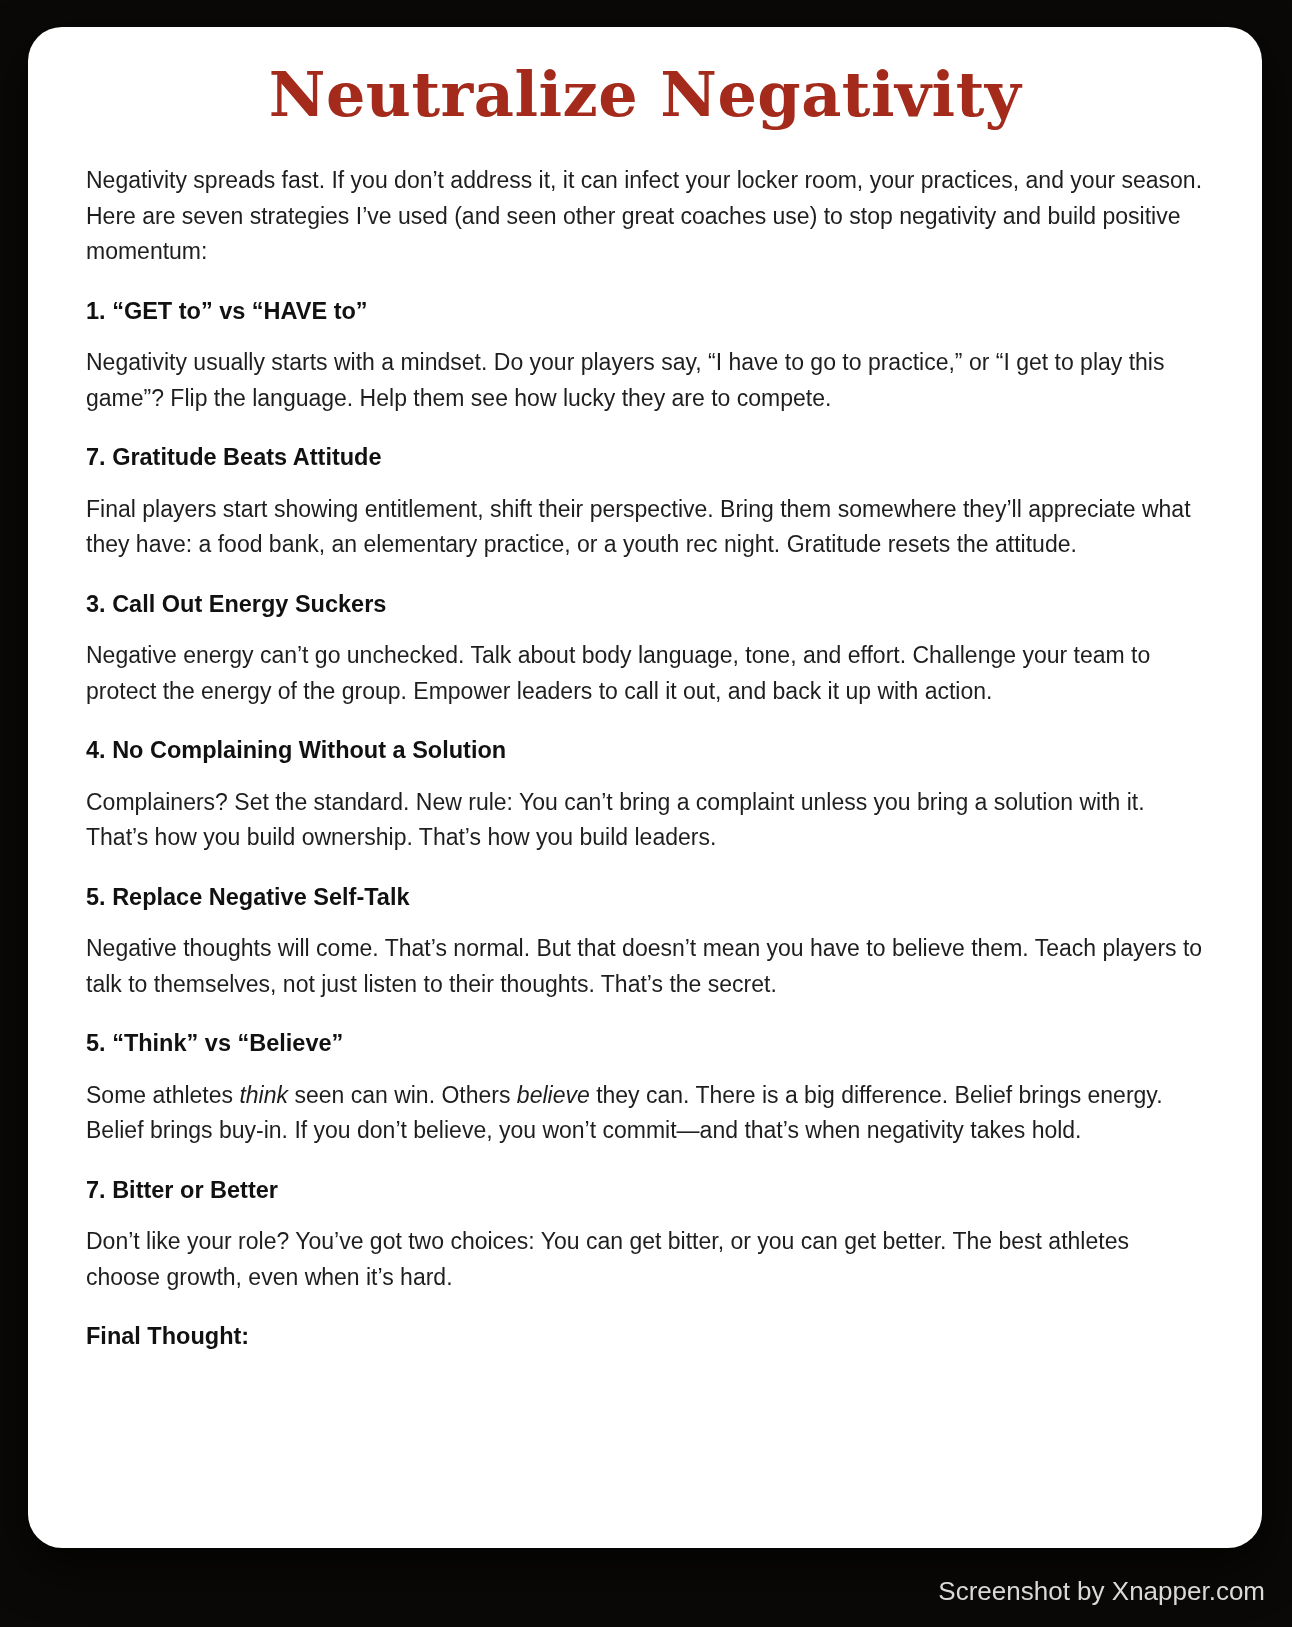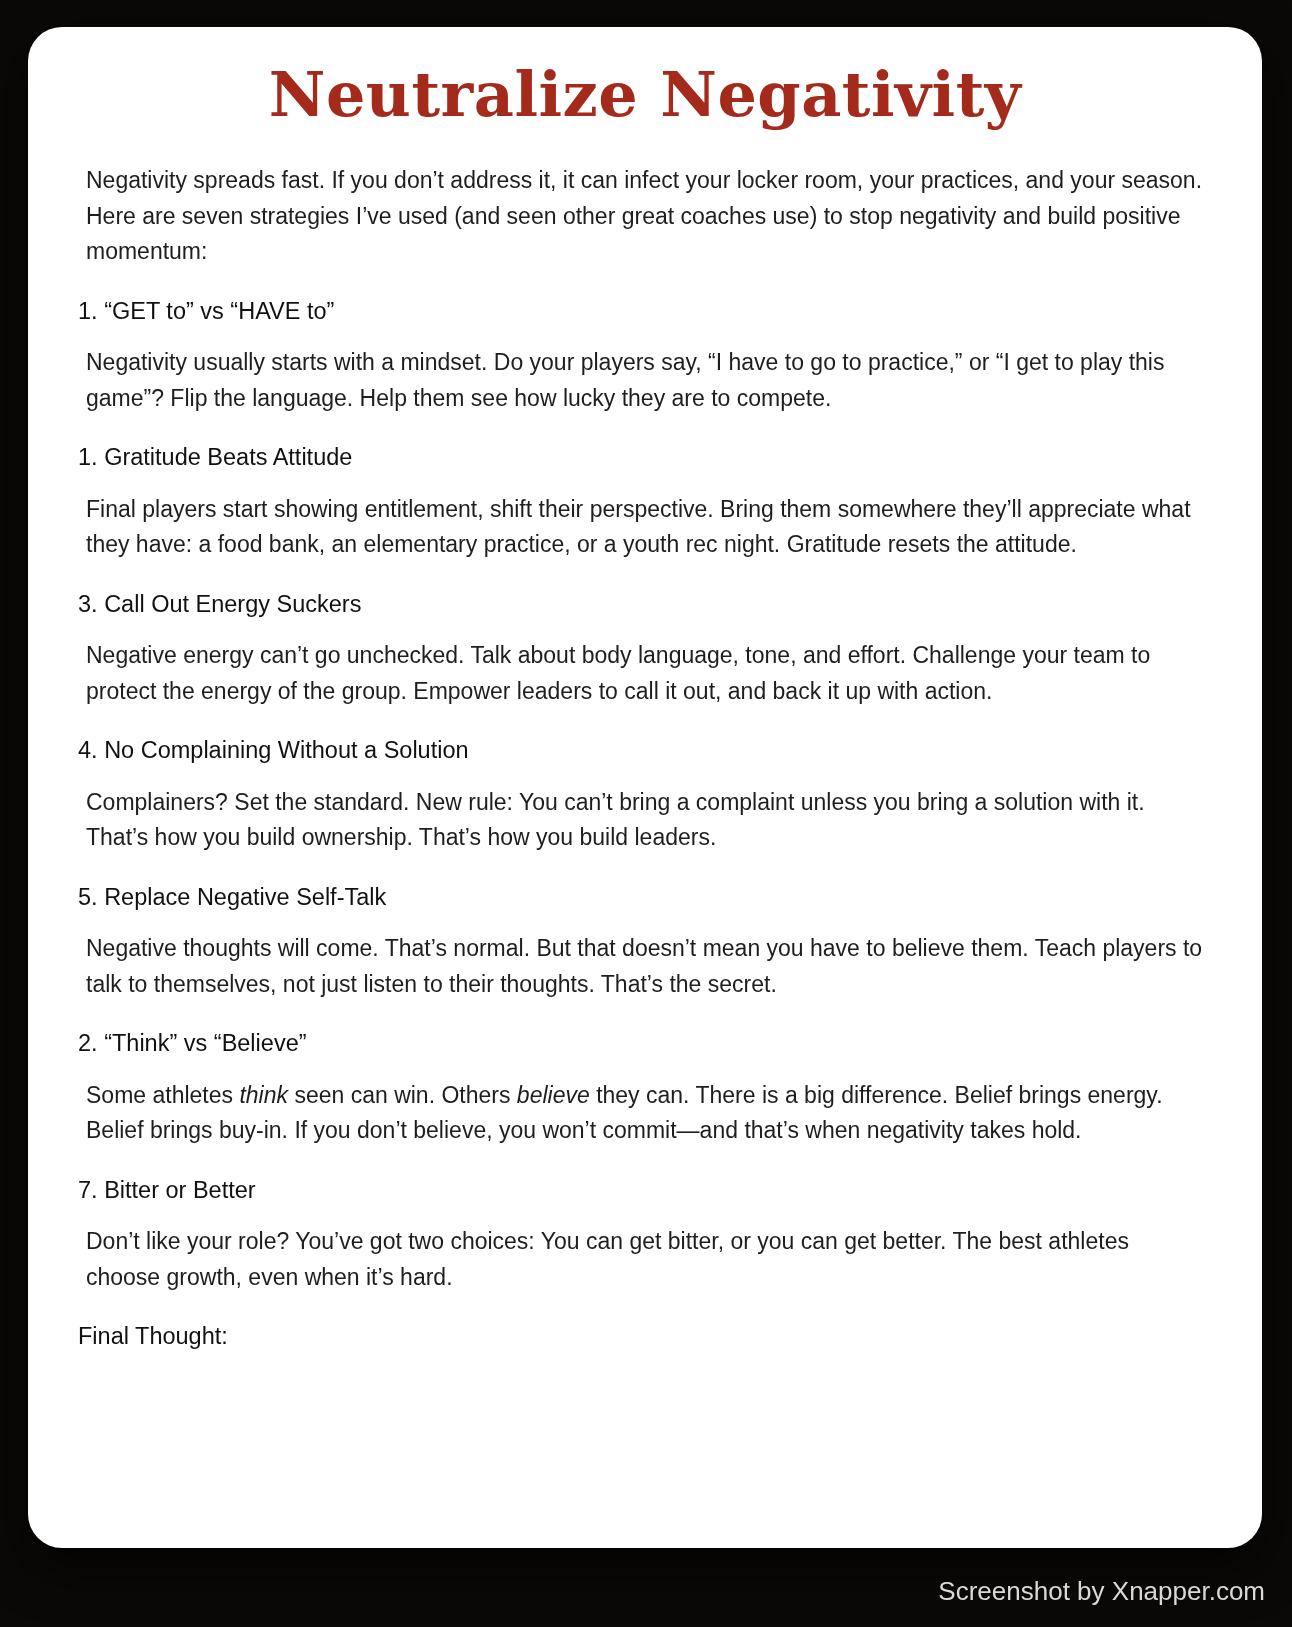--- a/index.html
+++ b/index.html
@@ -40,23 +40,23 @@
   .intro {
     margin: 34px 0 0 16px;
     font-size: 23px;
     line-height: 35.5px;
     color: var(--text, #1e1e1e);
   }
   .section {
     margin-top: 24px;
   }
   .section-heading {
-    margin: 8px;
+    margin: 16px;
     font-size: 23.5px;
-    font-weight: normal;
+    font-weight: bold;
     line-height: 35.5px;
     color: var(--heading, #111111);
   }
   .section-body {
     margin: 16px;
     font-size: 23px;
     line-height: 35.5px;
     color: var(--text, #1e1e1e);
   }
   .section-body em {
@@ -76,41 +76,41 @@
 <div class="card">
   <h1 class="title">Neutralize Negativity</h1>
   <p class="intro">Negativity spreads fast. If you don’t address it, it can infect your locker room, your practices, and your season. Here are seven strategies I’ve used (and seen other great coaches use) to stop negativity and build positive momentum:</p>
   <div>
   <section class="section">
     <h2 class="section-heading">1. “GET to” vs “HAVE to”</h2>
     <p class="section-body"><span>Negativity usually starts with a mindset. Do your players say, “I have to go to practice,” or “I get to play this game”? Flip the language. Help them see how lucky they are to compete.</span></p>
   </section>
 
   <section class="section">
-    <h2 class="section-heading">1. Gratitude Beats Attitude</h2>
+    <h2 class="section-heading">7. Gratitude Beats Attitude</h2>
     <p class="section-body"><span>Final players start showing entitlement, shift their perspective. Bring them somewhere they’ll appreciate what they have: a food bank, an elementary practice, or a youth rec night. Gratitude resets the attitude.</span></p>
   </section>
 
   <section class="section">
     <h2 class="section-heading">3. Call Out Energy Suckers</h2>
     <p class="section-body"><span>Negative energy can’t go unchecked. Talk about body language, tone, and effort. Challenge your team to protect the energy of the group. Empower leaders to call it out, and back it up with action.</span></p>
   </section>
 
   <section class="section">
     <h2 class="section-heading">4. No Complaining Without a Solution</h2>
     <p class="section-body"><span>Complainers? Set the standard. New rule: You can’t bring a complaint unless you bring a solution with it. That’s how you build ownership. That’s how you build leaders.</span></p>
   </section>
 
   <section class="section">
     <h2 class="section-heading">5. Replace Negative Self-Talk</h2>
     <p class="section-body"><span>Negative thoughts will come. That’s normal. But that doesn’t mean you have to believe them. Teach players to talk to themselves, not just listen to their thoughts. That’s the secret.</span></p>
   </section>
 
   <section class="section">
-    <h2 class="section-heading">2. “Think” vs “Believe”</h2>
+    <h2 class="section-heading">5. “Think” vs “Believe”</h2>
     <p class="section-body"><span>Some athletes </span><em>think</em><span> seen can win. Others </span><em>believe</em><span> they can. There is a big difference. Belief brings energy. Belief brings buy-in. If you don’t believe, you won’t commit—and that’s when negativity takes hold.</span></p>
   </section>
 
   <section class="section">
     <h2 class="section-heading">7. Bitter or Better</h2>
     <p class="section-body"><span>Don’t like your role? You’ve got two choices: You can get bitter, or you can get better. The best athletes choose growth, even when it’s hard.</span></p>
   </section>
 
   <section class="section">
     <h2 class="section-heading">Final Thought:</h2>

